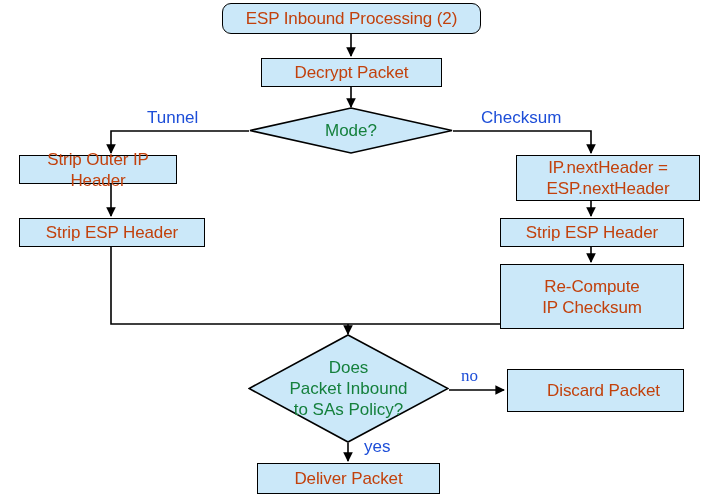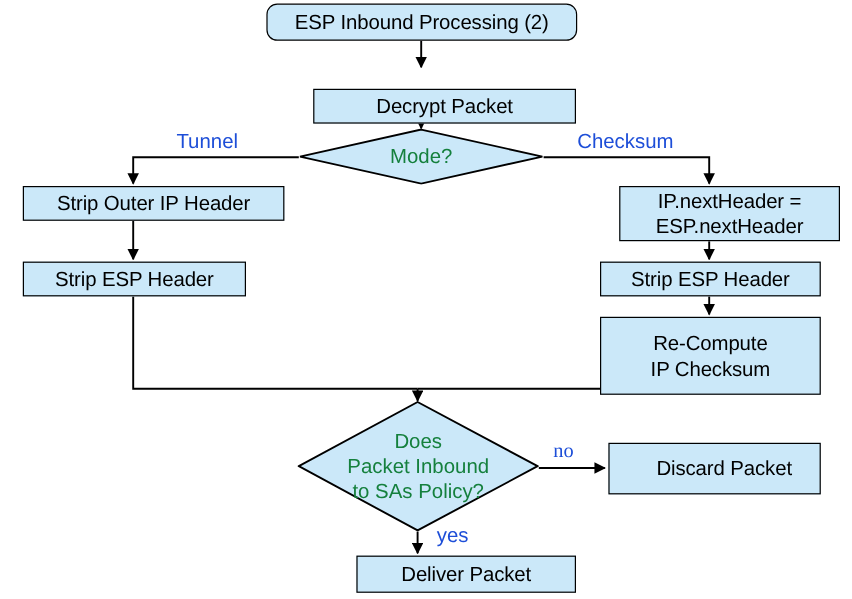--- a/index.html
+++ b/index.html
@@ -23,21 +23,21 @@
     height: 499px;
     pointer-events: none;
   }
   .node {
     position: absolute;
     box-sizing: border-box;
     display: flex;
     align-items: center;
     justify-content: center;
     text-align: center;
-    color: #000000;
+    color: #c2410c;
     font-size: 17px;
     line-height: 21px;
     letter-spacing: -0.1px;
     white-space: pre-line;
   }
   .proc {
     background: #cbe8f9;
     border: 1px solid #000000;
   }
   .terminator {
@@ -111,34 +111,34 @@
       <path d="M 348 324 L 348 334" marker-end="url(#arrow)"></path>
 
       <path d="M 449 390 L 504 390" marker-end="url(#arrow)"></path>
 
       <path d="M 348 443 L 348 461" marker-end="url(#arrow)"></path>
     </g>
   </svg>
 
   <div class="node terminator" style="left:222px; top:3px; width:259px; height:31px;">ESP Inbound Processing (2)</div>
 
-  <div class="node proc" style="left:261px; top:74px; width:219px; height:29px;">Decrypt Packet</div>
+  <div class="node proc" style="left:261px; top:58px; width:181px; height:29px;">Decrypt Packet</div>
 
   <div class="decision-wrap" style="left:249px; top:107px; width:204px; height:47px;">
     <svg width="204" height="47" viewBox="0 0 204 47" xmlns="http://www.w3.org/2000/svg">
       <polygon points="102,1 203,23.5 102,46 1,23.5" fill="#cbe8f9" stroke="#000000" stroke-width="1.6"></polygon>
     </svg>
     <div class="decision-label">Mode?</div>
   </div>
 
   <div class="edge-label" style="left:147px; top:108px;">Tunnel</div>
 
   <div class="edge-label" style="left:481px; top:108px;">Checksum</div>
 
-  <div class="node proc" style="left:19px; top:155px; width:218px; height:29px;">Strip Outer IP Header</div>
+  <div class="node proc" style="left:19px; top:155px; width:158px; height:29px;">Strip Outer IP Header</div>
 
   <div class="node proc" style="left:19px; top:218px; width:186px; height:29px;">Strip ESP Header</div>
 
   <div class="node proc" style="left:500px; top:155px; width:184px; height:46px;margin-left:16px;">IP.nextHeader =
 ESP.nextHeader</div>
 
   <div class="node proc" style="left:500px; top:218px; width:184px; height:29px;">Strip ESP Header</div>
 
   <div class="node proc" style="left:500px; top:264px; width:184px; height:65px;">Re-Compute
 IP Checksum</div>
@@ -151,15 +151,15 @@
 Packet Inbound
 to SAs Policy?</div>
   </div>
 
   <div class="edge-label" style="left:461px; top:366px;font-family:Liberation Serif, serif;">no</div>
 
   <div class="edge-label" style="left:364px; top:437px;">yes</div>
 
   <div class="node proc" style="left:507px; top:369px; width:177px; height:43px;padding-left:16px;">Discard Packet</div>
 
-  <div class="node proc" style="left:257px; top:463px; width:183px; height:31px;margin-left:40px;">Deliver Packet</div>
+  <div class="node proc" style="left:257px; top:463px; width:183px; height:31px;">Deliver Packet</div>
 
 </div>
 
 </body></html>

